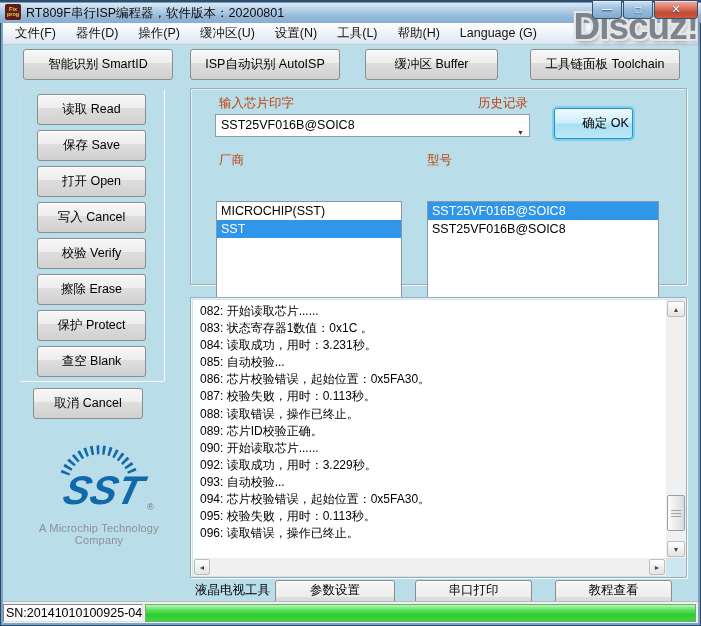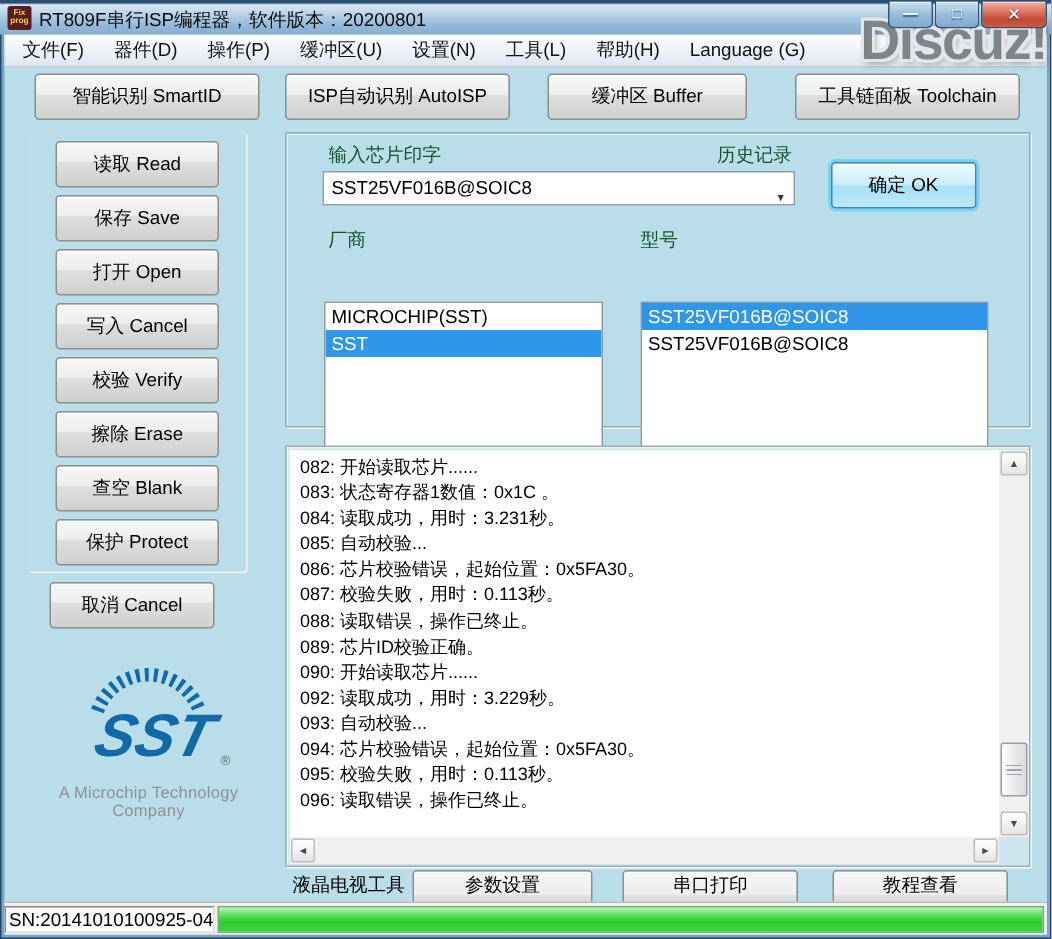--- a/index.html
+++ b/index.html
@@ -75,32 +75,32 @@
   .cancel-btn{left:33px;top:388px;width:110px;height:31px;}
   .logo-block{position:absolute;left:20px;top:440px;width:158px;text-align:center;}
   .logo-caption{font-size:11px;color:#8b9196;margin-top:2px;letter-spacing:.2px;}
   
   .grouppanel{
     position:absolute;border:1px solid #9cabb5;border-radius:1px;
     box-shadow:1px 1px 0 #f3fbff, inset 1px 1px 0 rgba(255,255,255,.55);
   }
   .chip-panel{left:190px;top:88px;width:497px;height:197px;}
   .log-panel{left:190px;top:297px;width:497px;height:281px;background:#cde6ef;}
-  .panel-label{position:absolute;font-size:12.5px;color:#14532d;white-space:nowrap;}
+  .panel-label{position:absolute;font-size:12.5px;color:#c2410c;white-space:nowrap;}
   .combo{
     position:absolute;left:24px;top:25px;width:315px;height:23px;background:#fff;
     border:1px solid #8aa0b2;font-size:12.5px;line-height:21px;padding-left:5px;cursor:default;
   }
   .combo-arrow{position:absolute;right:5px;top:7px;font-size:7px;color:#333;}
   .ok-btn{
-    position:absolute;left:363px;top:19px;width:97px;height:31px;
+    position:absolute;left:363px;top:19px;width:79px;height:31px;
     background:linear-gradient(180deg,#eefafe 0%,#cdeefa 48%,#a8dff5 52%,#bce8f8 100%);
     border:1px solid #2f8cc0;border-radius:3px;
     box-shadow:0 0 0 2px #79d2f1, inset 0 1px 0 rgba(255,255,255,.9);
-    font-size:12.5px;text-align:left;line-height:29px;cursor:default;padding-left:24px;
+    font-size:12.5px;text-align:center;line-height:29px;cursor:default;padding-left:24px;
   }
   .listbox{
     position:absolute;background:#ffffff;border:1px solid #8a98a3;overflow:hidden;cursor:default;margin-top:36px;
   }
   .vendor-list{left:25px;top:76px;width:186px;height:115px;}
   .model-list{left:236px;top:76px;width:232px;height:115px;}
   .list-item{font-size:12.5px;line-height:18px;padding-left:4px;white-space:nowrap;color:#000;}
   .list-item.selected{background:#2f96ea;color:#ffffff;}
   
   .log-area{
@@ -198,22 +198,22 @@
       <div class="btn3d toolbar-btn">工具链面板 Toolchain</div>
     </div>
 
   <div class="left-group">
       <div class="left-btn">读取 Read</div>
       <div class="left-btn">保存 Save</div>
       <div class="left-btn">打开 Open</div>
       <div class="left-btn">写入 Cancel</div>
       <div class="left-btn">校验 Verify</div>
       <div class="left-btn">擦除 Erase</div>
+      <div class="left-btn">保护 Protect</div>
       <div class="left-btn">查空 Blank</div>
-      <div class="left-btn">保护 Protect</div>
     </div>
   <div class="btn3d cancel-btn">取消 Cancel</div>
 
   <div class="logo-block">
     <svg width="140" height="76" viewBox="0 0 140 76">
       <path d="M 36 34 A 36 36 0 0 1 104 34" fill="none" stroke="#1169a9" stroke-width="9" stroke-dasharray="2.6 3.4"></path>
       <g transform="skewX(-14)">
         <text x="48" y="64" font-size="40" font-weight="bold" font-style="italic" fill="#1169a9">SST</text>
       </g>
       <text x="118" y="70" font-size="9" fill="#6b7278">®</text>

